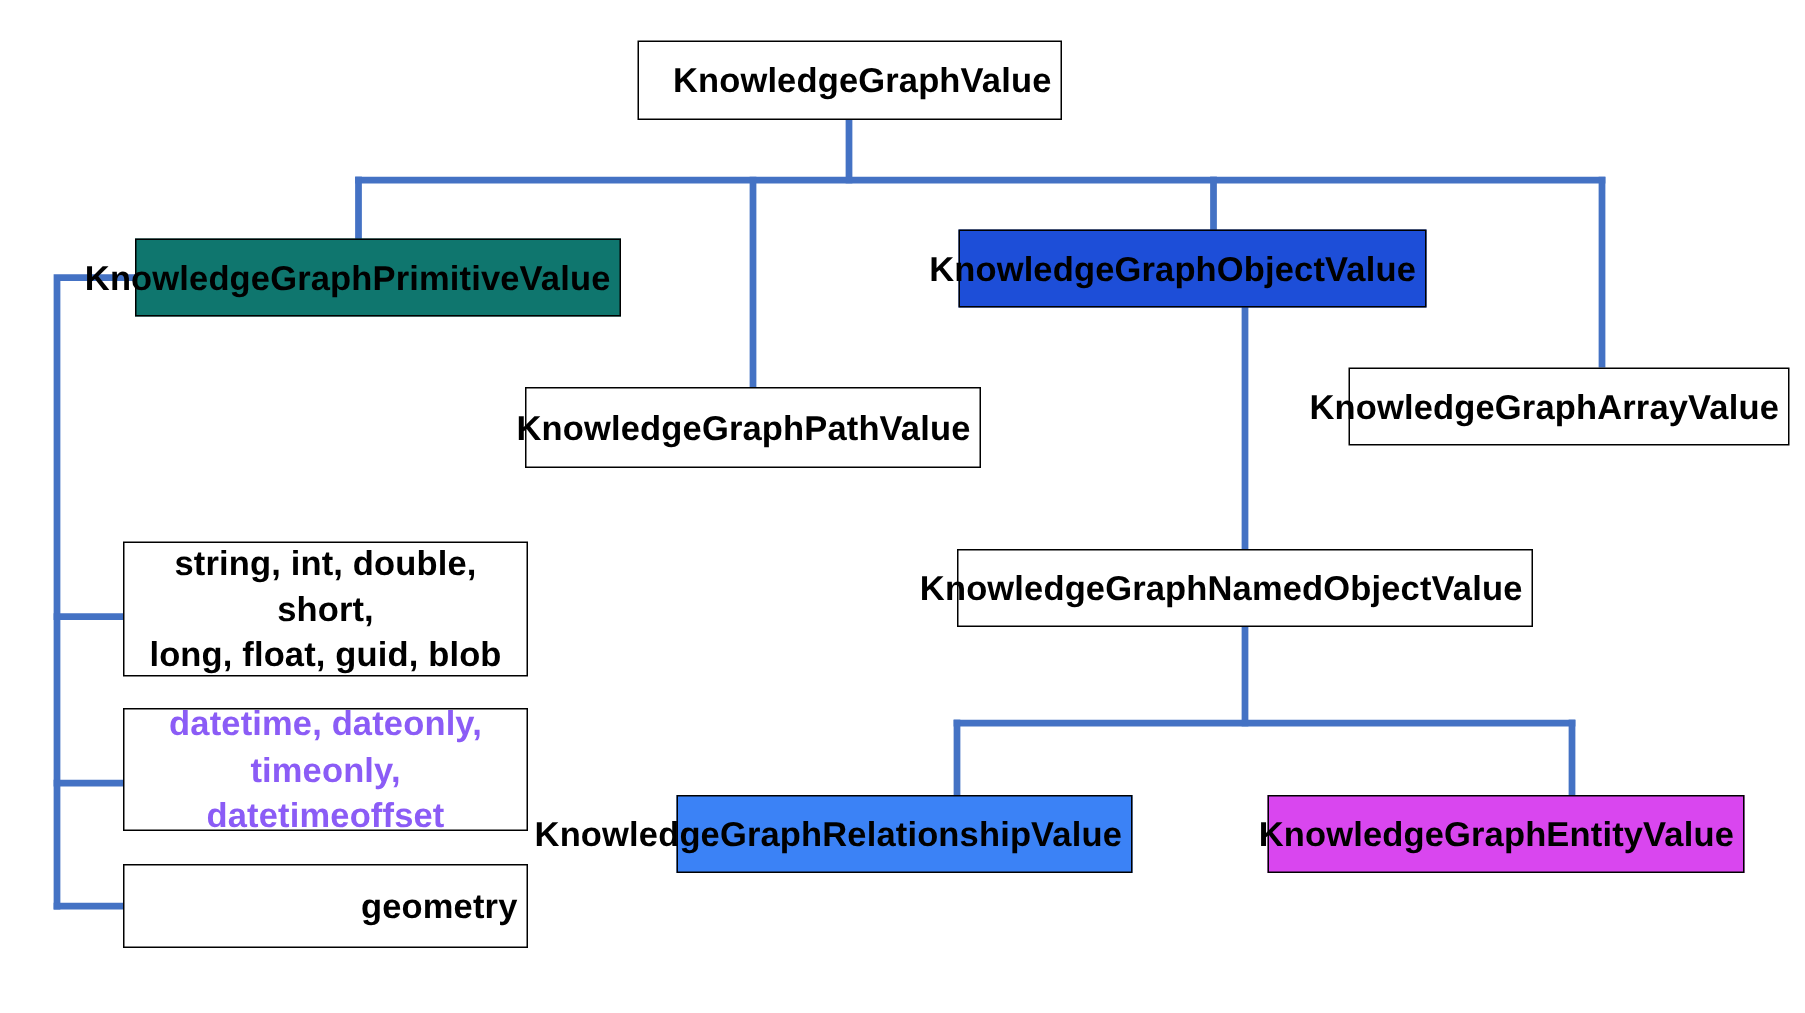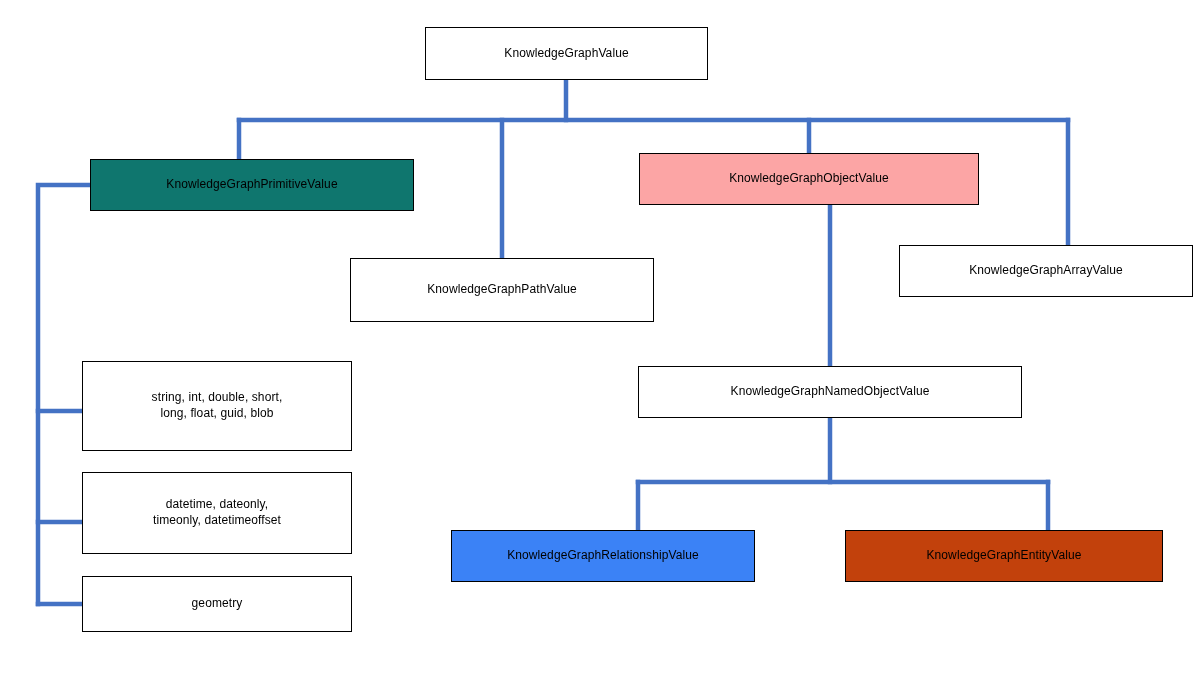--- a/index.html
+++ b/index.html
@@ -24,28 +24,29 @@
     width: 1203px;
     height: 675px;
   }
   .node {
     position: absolute;
     box-sizing: border-box;
     background: #ffffff;
     border: 1px solid #000000;
     display: flex;
     align-items: center;
-    justify-content: center;
+    justify-content: flex-end;
     text-align: center;
     color: #000000;
-    font-size: 12px;
+    font-size: 23px;
     line-height: 1.32;
     letter-spacing: 0.1px;
     z-index: 2;
     padding: 2px 6px;
+    font-weight: bold;
   }
   .node .label {
     display: block;
     white-space: pre-line;
   }
 </style>
 </head>
 <body>
 
 <div id="diagram-root">
@@ -65,42 +66,42 @@
       <polyline points="638,482 1048,482" fill="none" stroke="#4472C4" stroke-width="4.5" stroke-linecap="square" stroke-linejoin="miter"></polyline>
       <polyline points="638,482 638,530" fill="none" stroke="#4472C4" stroke-width="4.5" stroke-linecap="square" stroke-linejoin="miter"></polyline>
       <polyline points="1048,482 1048,530" fill="none" stroke="#4472C4" stroke-width="4.5" stroke-linecap="square" stroke-linejoin="miter"></polyline>
     </svg>
 <div class="node" style="left: 425px; top: 27px; width: 283px; height: 53px; border-color: rgb(0, 0, 0); background: rgb(255, 255, 255); color: rgb(0, 0, 0);">
       <span class="label">KnowledgeGraphValue</span>
     </div>
     <div class="node" style="left: 90px; top: 159px; width: 324px; height: 52px; border-color: rgb(0, 0, 0); background: #0f766e; color: rgb(0, 0, 0);">
       <span class="label">KnowledgeGraphPrimitiveValue</span>
     </div>
-    <div class="node" style="left: 639px; top: 153px; width: 340px; height: 52px; border-color: rgb(0, 0, 0); background: #fca5a5; color: rgb(0, 0, 0);">
+    <div class="node" style="left: 639px; top: 153px; width: 312px; height: 52px; border-color: rgb(0, 0, 0); background: #1d4ed8; color: rgb(0, 0, 0);">
       <span class="label">KnowledgeGraphObjectValue</span>
     </div>
-    <div class="node" style="left: 350px; top: 258px; width: 304px; height: 64px; border-color: rgb(0, 0, 0); background: rgb(255, 255, 255); color: rgb(0, 0, 0);">
+    <div class="node" style="left: 350px; top: 258px; width: 304px; height: 54px; border-color: rgb(0, 0, 0); background: rgb(255, 255, 255); color: rgb(0, 0, 0);">
       <span class="label">KnowledgeGraphPathValue</span>
     </div>
     <div class="node" style="left: 899px; top: 245px; width: 294px; height: 52px; border-color: rgb(0, 0, 0); background: rgb(255, 255, 255); color: rgb(0, 0, 0);">
       <span class="label">KnowledgeGraphArrayValue</span>
     </div>
     <div class="node" style="left: 82px; top: 361px; width: 270px; height: 90px; border-color: rgb(0, 0, 0); background: rgb(255, 255, 255); color: rgb(0, 0, 0);">
       <span class="label">string, int, double, short,
 long, float, guid, blob</span>
     </div>
-    <div class="node" style="left: 82px; top: 472px; width: 270px; height: 82px; border-color: rgb(0, 0, 0); background: rgb(255, 255, 255); color: #000000;">
+    <div class="node" style="left: 82px; top: 472px; width: 270px; height: 82px; border-color: rgb(0, 0, 0); background: rgb(255, 255, 255); color: #8b5cf6;">
       <span class="label">datetime, dateonly,
 timeonly, datetimeoffset</span>
     </div>
     <div class="node" style="left: 638px; top: 366px; width: 384px; height: 52px; border-color: rgb(0, 0, 0); background: rgb(255, 255, 255); color: rgb(0, 0, 0);">
       <span class="label">KnowledgeGraphNamedObjectValue</span>
     </div>
     <div class="node" style="left: 82px; top: 576px; width: 270px; height: 56px; border-color: rgb(0, 0, 0); background: rgb(255, 255, 255); color: rgb(0, 0, 0);">
       <span class="label">geometry</span>
     </div>
     <div class="node" style="left: 451px; top: 530px; width: 304px; height: 52px; border-color: rgb(0, 0, 0); background: #3b82f6; color: rgb(0, 0, 0);">
       <span class="label">KnowledgeGraphRelationshipValue</span>
     </div>
-    <div class="node" style="left: 845px; top: 530px; width: 318px; height: 52px; border-color: rgb(0, 0, 0); background: #c2410c; color: rgb(0, 0, 0);">
+    <div class="node" style="left: 845px; top: 530px; width: 318px; height: 52px; border-color: rgb(0, 0, 0); background: #d946ef; color: rgb(0, 0, 0);">
       <span class="label">KnowledgeGraphEntityValue</span>
     </div>
   </div>
 
 </body></html>

